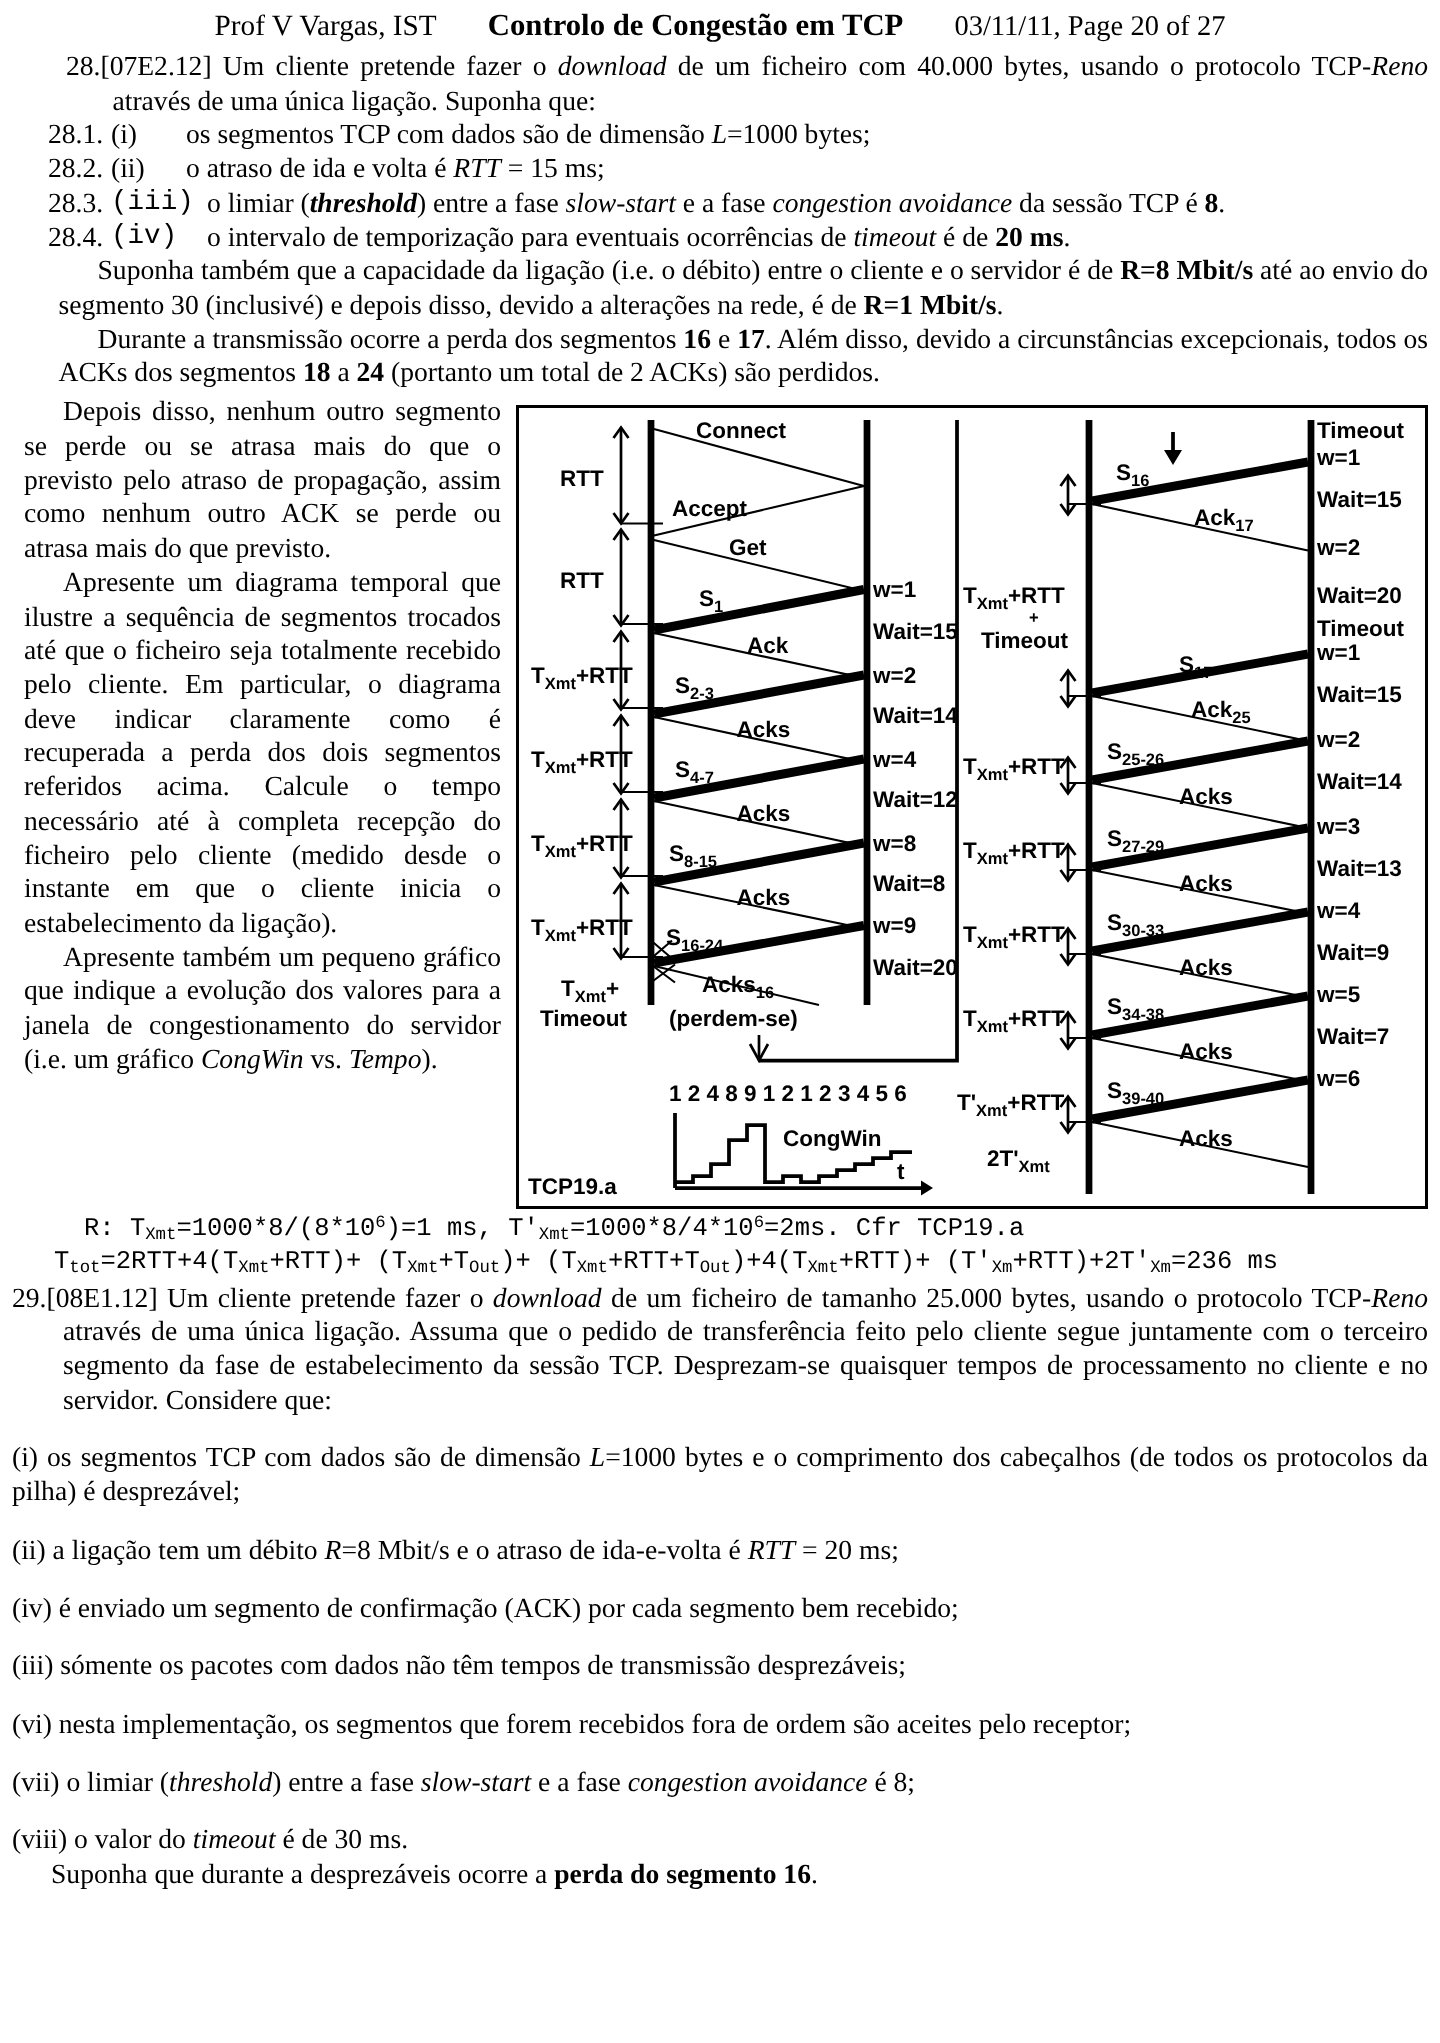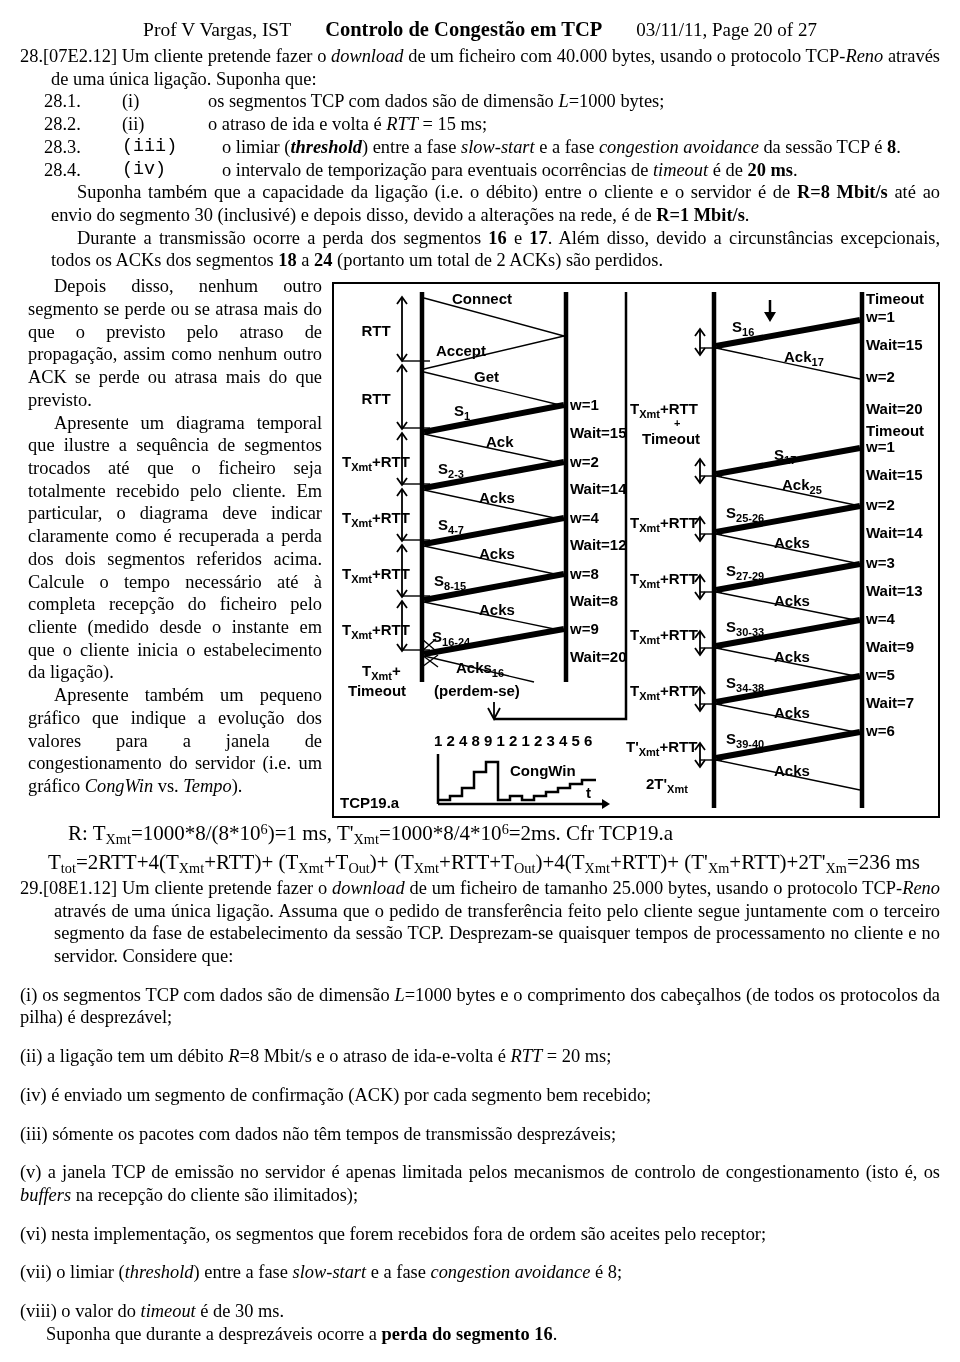--- a/index.html
+++ b/index.html
@@ -1,40 +1,40 @@
 <!DOCTYPE html>
 <html><head>
 <meta charset="utf-8">
 <style>
   html,body{margin:0;padding:0;}
   body{
     width:960px;height:1362px;background:#ffffff;
     font-family:"Liberation Serif","DejaVu Serif",serif;
     color:#000;overflow:hidden;position:relative;
   }
-  .page{position:relative;width:960px;height:1362px;padding:12px;box-sizing:border-box;}
+  .page{position:relative;width:960px;height:1362px;padding:0;box-sizing:border-box;}
 
   
   .hdr{
     display:flex;align-items:baseline;justify-content:center;
     gap:34px;padding:6px 0 4px 0;font-size:19.5px;
   }
   .hdr .author{font-style:normal;}
   .hdr .title{font-weight:bold;font-size:20.5px;}
   .hdr .pageinfo{font-size:19px;}
 
   
   .body-txt{font-size:18.4px;line-height:1.235;text-align:justify;}
   .q-wrap{padding:0 8px 0 8px;}
-  .hang{padding-left:31px;text-indent:-31px;}
+  .hang{padding-left:31px;text-indent:-31px;margin-left:36px;}
   .indent1{padding-left:31px;}
   i{font-style:italic;}
   b{font-weight:bold;}
 
-  .sub-item{display:flex;font-size:18.4px;line-height:1.235;padding-left:24px;gap:36px;}
+  .sub-item{display:flex;font-size:18.4px;line-height:1.235;padding-left:24px;}
   .sub-item .num{width:42px;flex:0 0 42px;}
   .sub-item .rom{width:50px;flex:0 0 50px;}
   .sub-item .txt{flex:1 1 auto;}
   .sub-item.wide .rom{width:64px;flex:0 0 64px;font-family:Liberation Mono, monospace;}
 
   .para-ind{text-indent:26px;}
 
   
   .figzone{position:relative;margin-top:3px;}
   .fig{
@@ -44,21 +44,21 @@
   }
   .leftcol{font-size:18.4px;line-height:1.235;text-align:justify;padding-left:8px;}
   .leftcol p{margin:0;text-indent:26px;}
 
   .clearer{clear:both;}
 
   
   .fig svg{display:block;}
 
   
-  .formula{font-size:21px;line-height:1.30;padding-left:8px;}
+  .formula{font-size:17px;line-height:1.30;padding-left:8px;font-family:Liberation Mono, monospace;}
   .formula .ind{padding-left:40px;}
   .formula .ind2{padding-left:20px;}
   sub{font-size:0.68em;vertical-align:-0.25em;}
   sup{font-size:0.68em;vertical-align:0.45em;}
 
   
   .q29{padding:0 8px;font-size:18.4px;line-height:1.235;text-align:justify;}
   .q29 .lead{padding-left:34px;text-indent:-34px;}
   .q29 .li{padding-left:0;margin-top:16px;}
   .q29 .last{text-indent:26px;}
@@ -361,20 +361,19 @@
     </div>
   </div>
 
   <div class="q29">
     <div class="lead"><span>29.</span><span>[08E1.12]</span><span> Um cliente pretende fazer o </span><i>download</i><span> de um ficheiro de tamanho 25.000 bytes, usando o protocolo TCP-</span><i>Reno</i><span> através de uma única ligação. Assuma que o pedido de transferência feito pelo cliente segue juntamente com o terceiro segmento da fase de estabelecimento da sessão TCP. Desprezam-se quaisquer tempos de processamento no cliente e no servidor. Considere que:</span></div>
 
     <div class="li">(i) os segmentos TCP com dados são de dimensão <i>L</i>=1000 bytes e o comprimento dos cabeçalhos (de todos os protocolos da pilha) é desprezável;</div>
     <div class="li">(ii) a ligação tem um débito <i>R</i>=8 Mbit/s e o atraso de ida-e-volta é <i>RTT</i> = 20 ms;</div>
     <div class="li">(iv) é enviado um segmento de confirmação (ACK) por cada segmento bem recebido;</div>
     <div class="li">(iii) sómente os pacotes com dados não têm tempos de transmissão desprezáveis;</div>
-    <div class="li">(v) a janela TCP de emissão no servidor é apenas limitada pelos mecanismos de controlo de congestionamento (isto é, os <i>buffers</i> na recepção do cliente são ilimitados);</div>
     <div class="li">(vi) nesta implementação, os segmentos que forem recebidos fora de ordem são aceites pelo receptor;</div>
     <div class="li">(vii) o limiar (<i>threshold</i>) entre a fase <i>slow-start</i> e a fase <i>congestion avoidance</i> é 8;</div>
     <div class="li">(viii) o valor do <i>timeout</i> é de 30 ms.</div>
     <div class="last"><span>Suponha que durante a desprezáveis ocorre a </span><b>perda do segmento 16</b><span>.</span></div>
   </div>
 
 </div>
 
 </body></html>

